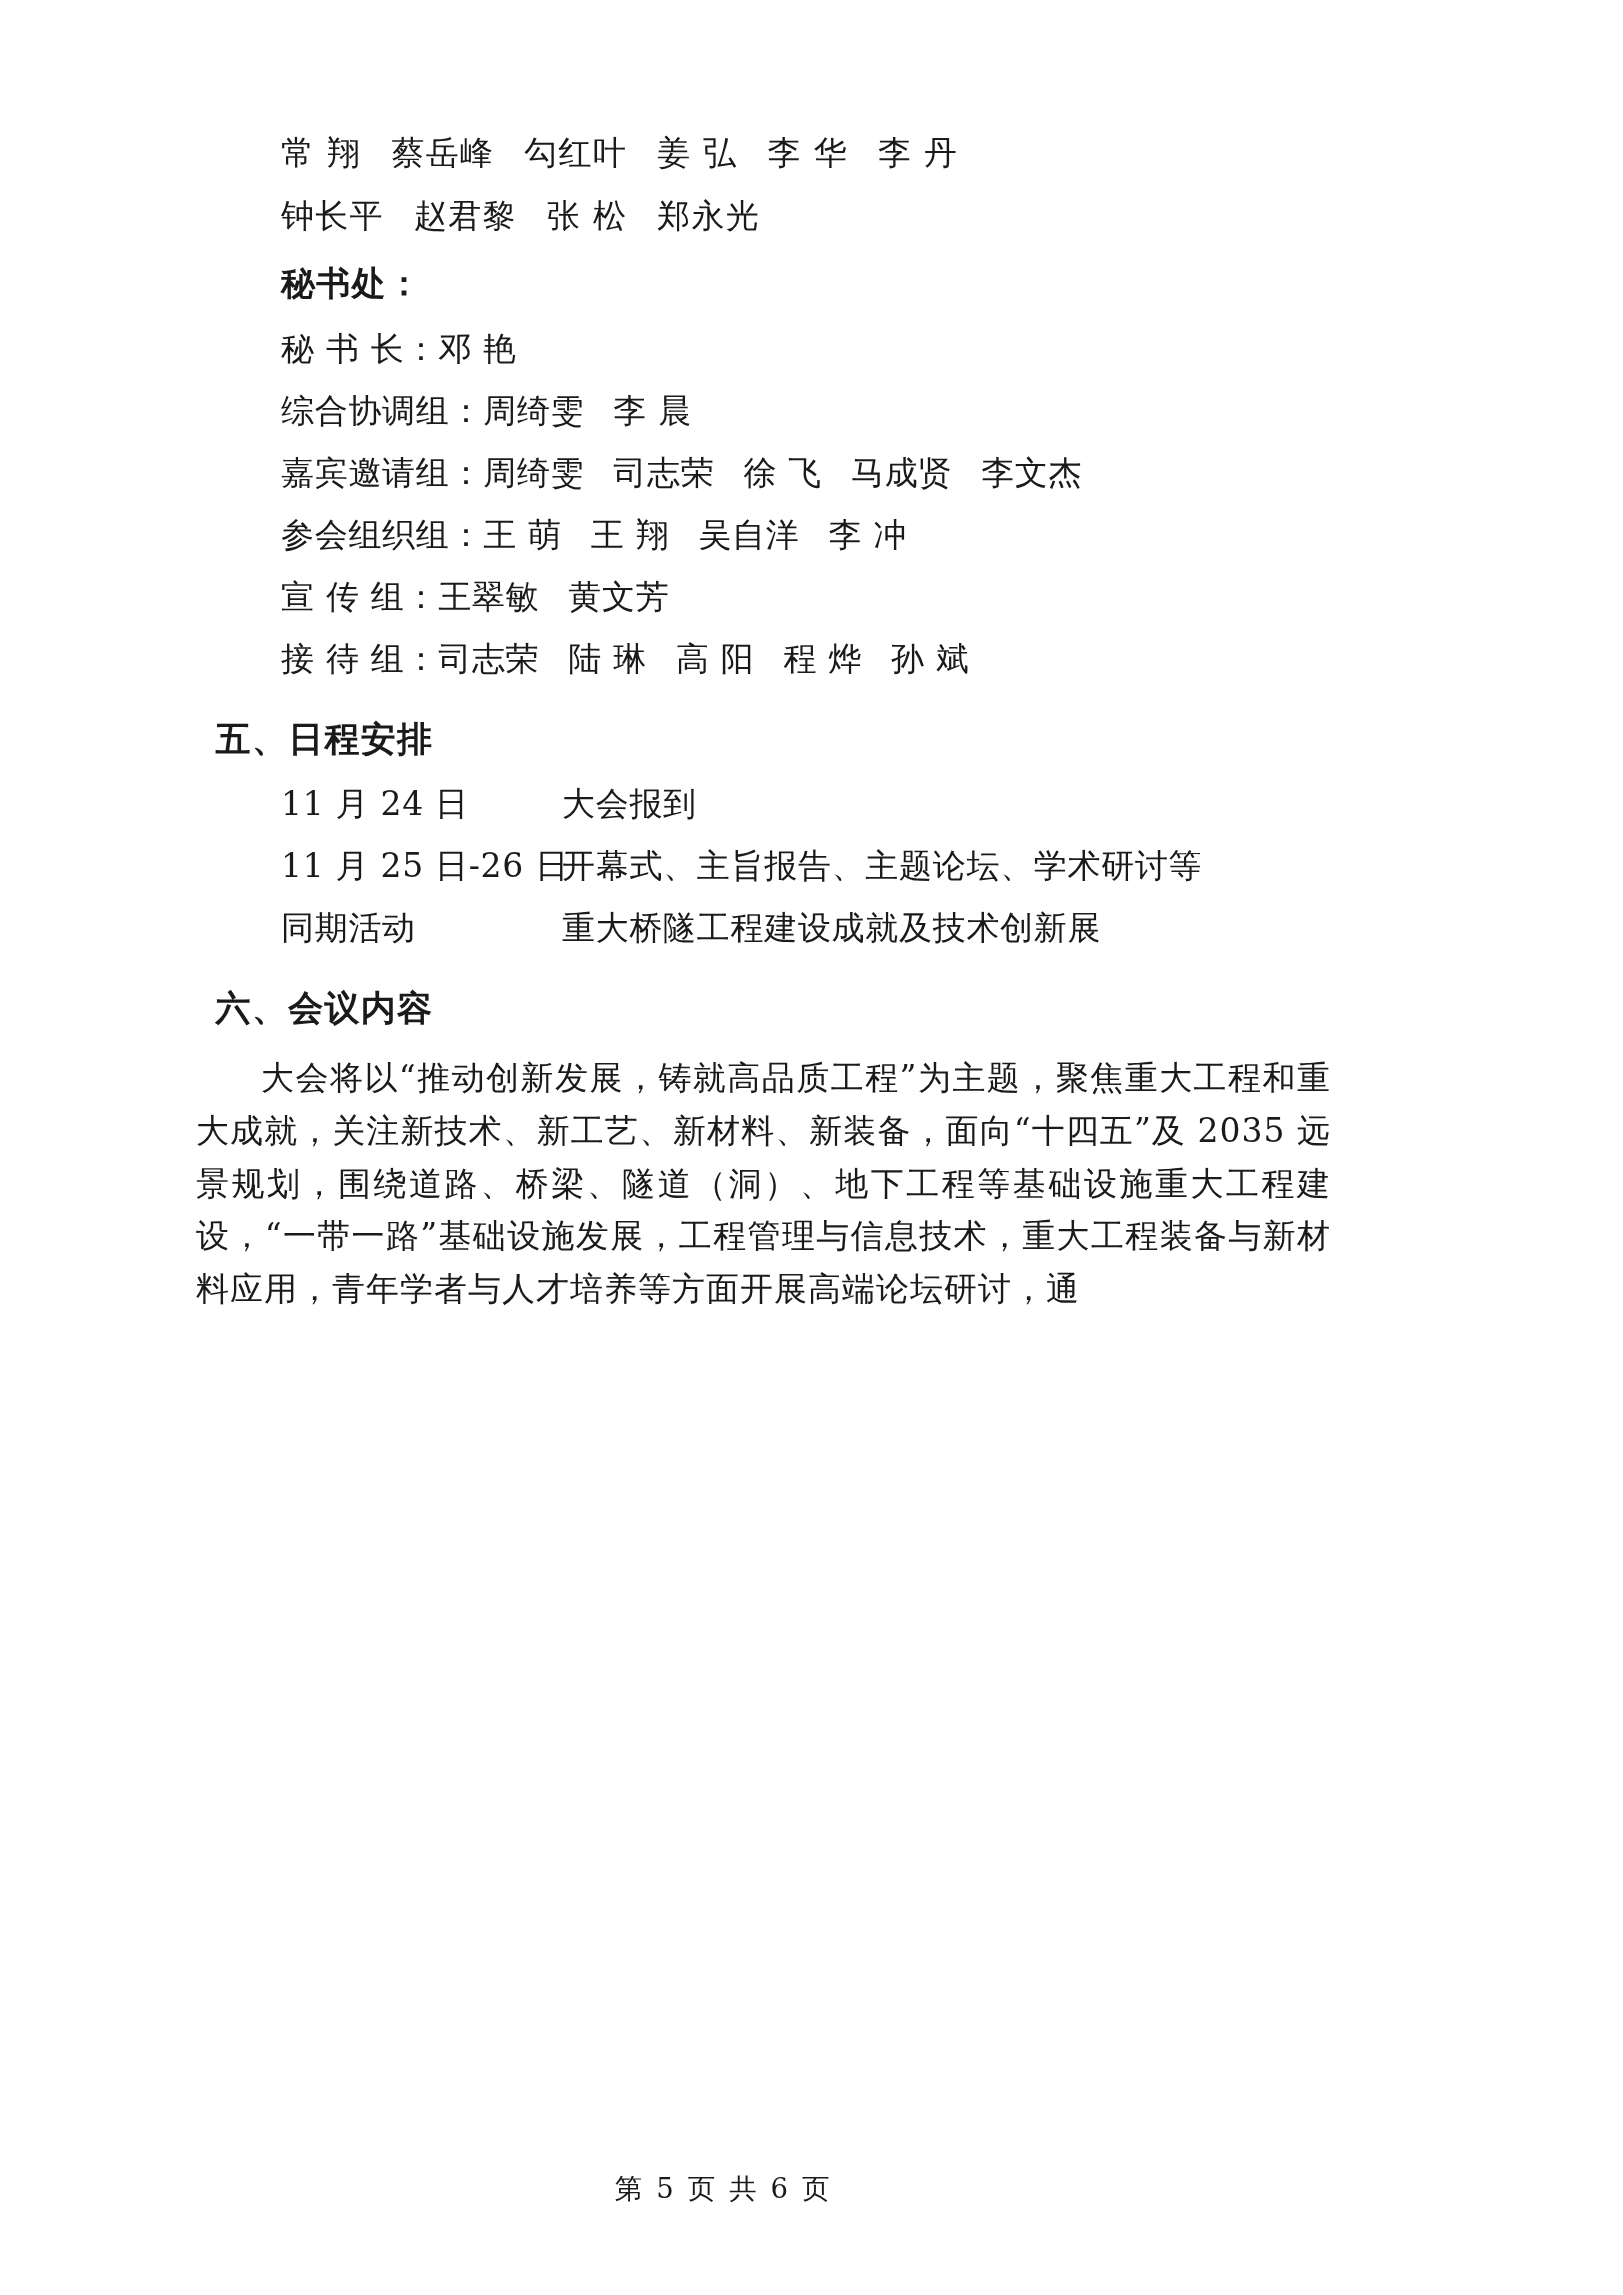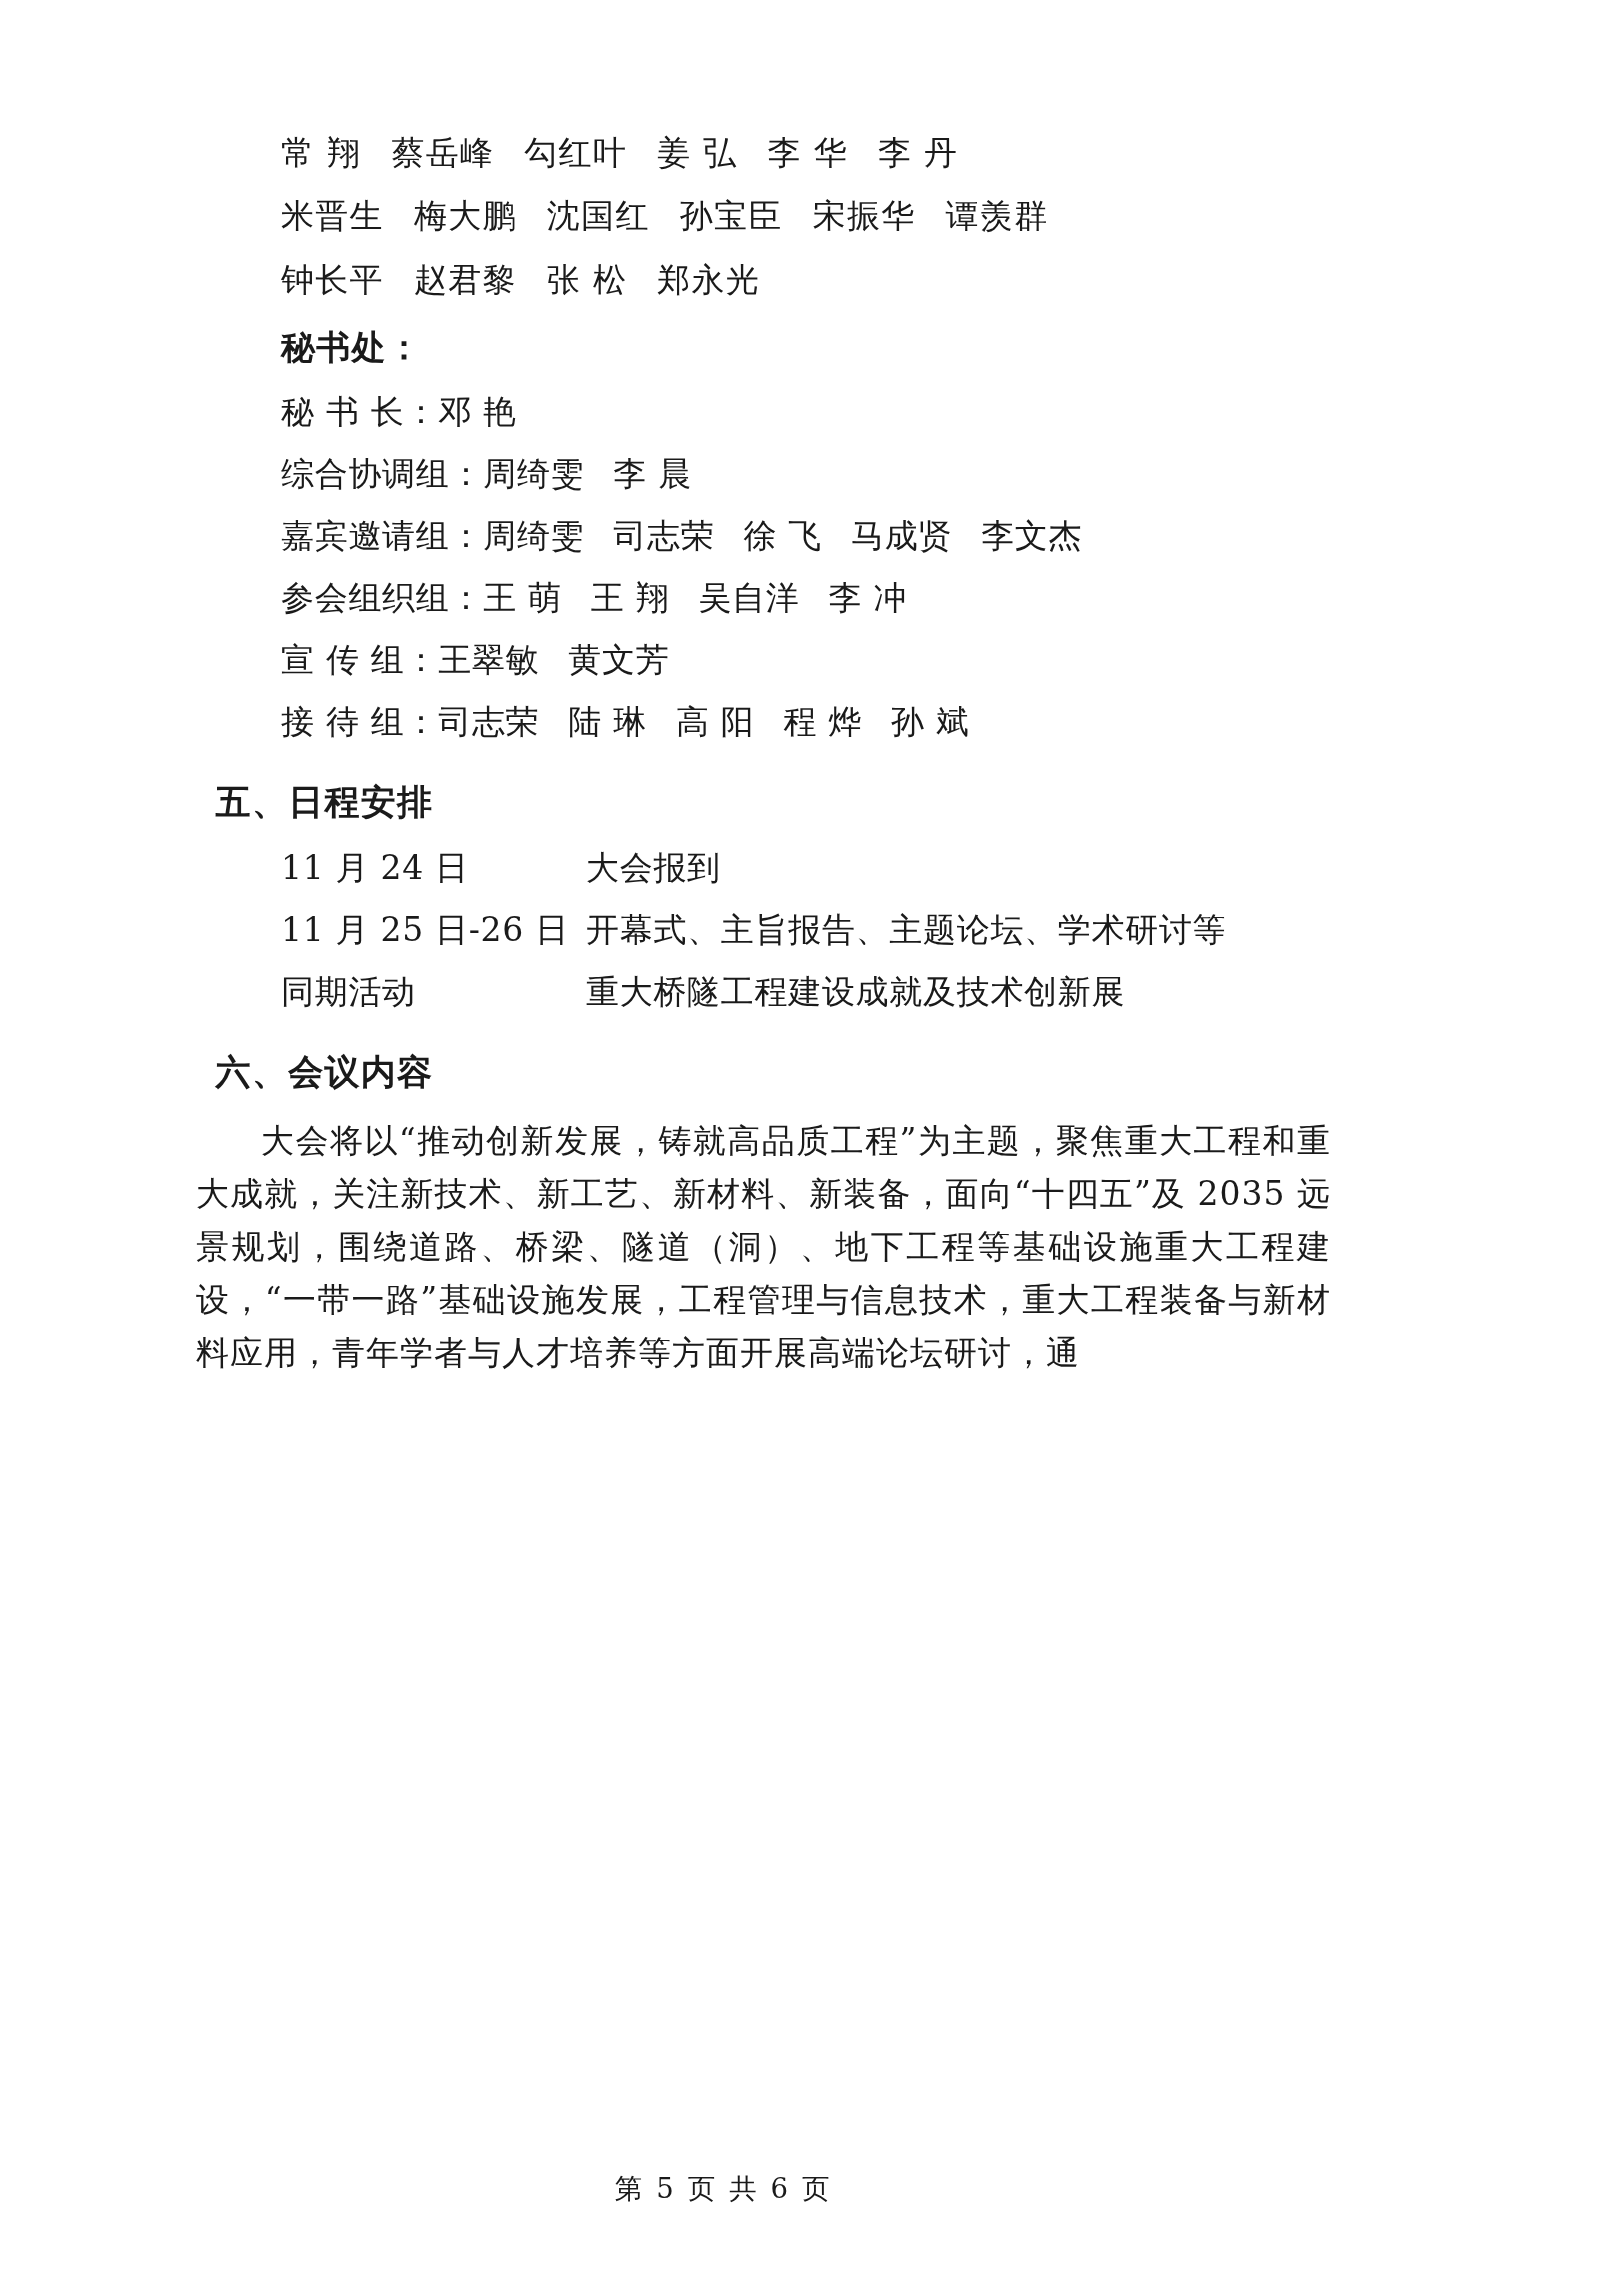--- a/index.html
+++ b/index.html
@@ -64,21 +64,20 @@
     white-space: nowrap;
     font-size: 33px;
     letter-spacing: 0.7px;
   }
   .sched-row .when {
     display: inline-block;
     width: 281px;
   }
   .sched-row .what {
     display: inline-block;
-    margin-left: 24px;
   }
   .para {
     font-size: 33px;
     line-height: 1.60;
     text-align: justify;
     text-justify: inter-ideograph;
     text-indent: 65px;
     margin: 14.4px 0 0 0;
     letter-spacing: 1px;
   }
@@ -93,21 +92,20 @@
     color: #1a1a1a;
   }
 </style>
 </head>
 <body>
 
 <div class="page">
 
   <div class="name-list">
     <div class="name-row" id="nr0"><span class="nm">常  翔</span><span class="nm">蔡岳峰</span><span class="nm">勾红叶</span><span class="nm">姜  弘</span><span class="nm">李  华</span><span class="nm">李  丹</span></div>
-    <div class="name-row" id="nr1"><span class="nm">米晋生</span><span class="nm">梅大鹏</span><span class="nm">沈国红</span><span class="nm">孙宝臣</span><span class="nm">宋振华</span><span class="nm">谭羡群</span></div>
     <div class="name-row" id="nr3"><span class="nm">钟长平</span><span class="nm">赵君黎</span><span class="nm">张  松</span><span class="nm">郑永光</span></div>
   </div>
 
   <div class="sub-head">秘书处：</div>
 
   <div class="secretariat-groups" id="sec-groups">
       <div class="kv-row"><span class="k">秘  书  长：</span><span class="vals"><span>邓  艳</span></span></div>
       <div class="kv-row"><span class="k">综合协调组：</span><span class="vals"><span>周绮雯</span><span>李  晨</span></span></div>
       <div class="kv-row"><span class="k">嘉宾邀请组：</span><span class="vals"><span>周绮雯</span><span>司志荣</span><span>徐  飞</span><span>马成贤</span><span>李文杰</span></span></div>
       <div class="kv-row"><span class="k">参会组织组：</span><span class="vals"><span>王  萌</span><span>王  翔</span><span>吴自洋</span><span>李  冲</span></span></div>

